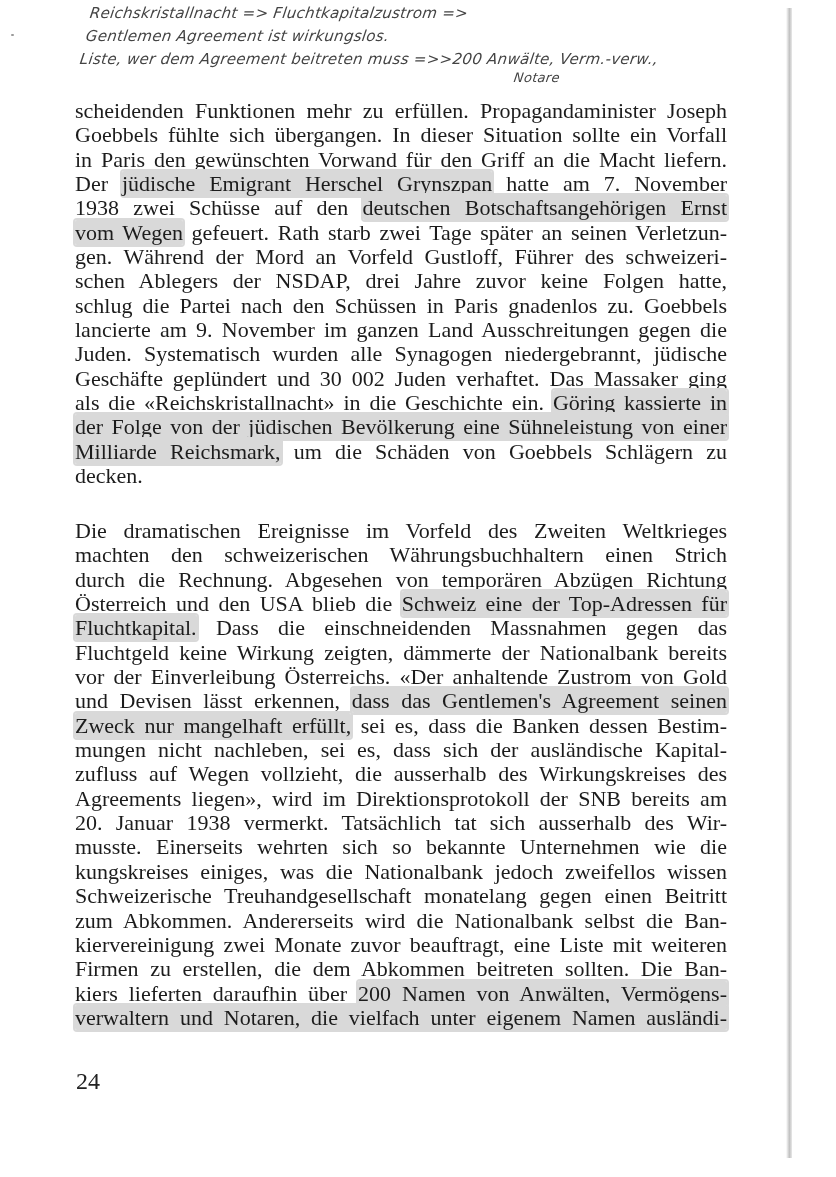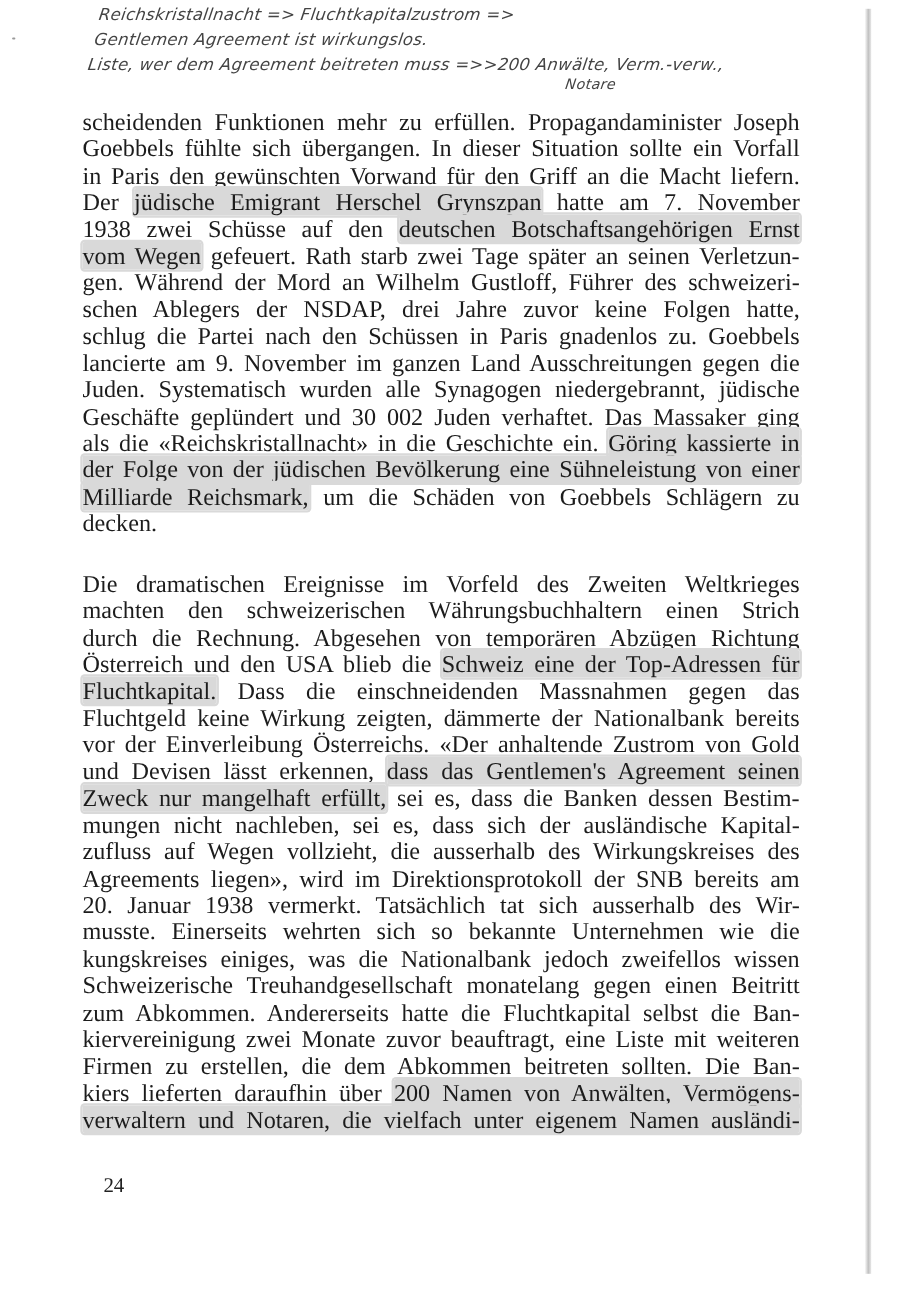--- a/index.html
+++ b/index.html
@@ -24,22 +24,22 @@
       position: absolute; left: 75px; width: 652px;
       font-family: "Liberation Serif", "DejaVu Serif", serif;
       font-size: 22px; line-height: 24.35px; color: #1c1c1c;
     }
     .para1 { top: 99px; }
     .para2 { top: 519px; }
     .line { display: block; white-space: nowrap; text-align: justify; text-align-last: justify; height: 24.35px; }
     .line.last { text-align-last: left; }
     .hl { background: #d9d9d9; box-shadow: 0 0 0 2px #d9d9d9; border-radius: 2px; margin-top: 45px; }
     .page-number {
-      position: absolute; left: 94px; top: 1068px;
-      font-family: "Liberation Serif", serif; font-size: 19px; color: #222;
+      position: absolute; left: 76px; top: 1068px;
+      font-family: "Liberation Serif", serif; font-size: 24px; color: #222;
     }
   </style>
 </head>
 <body>
 
 <div>
   <div class="speck"></div>
   <div class="page-edge"></div>
 
   <div class="notes">
@@ -49,21 +49,21 @@
     <div class="note-sub" style="left:436px; top:66px;">Notare</div>
   </div>
 
   <div class="text para1" id="para1">
       <span class="line"><span>scheidenden Funktionen mehr zu erfüllen. Propagandaminister Joseph</span></span>
       <span class="line"><span>Goebbels fühlte sich übergangen. In dieser Situation sollte ein Vorfall</span></span>
       <span class="line"><span>in Paris den gewünschten Vorwand für den Griff an die Macht liefern.</span></span>
       <span class="line"><span>Der </span><span class="hl">jüdische Emigrant Herschel Grynszpan</span><span> hatte am 7. November</span></span>
       <span class="line"><span>1938 zwei Schüsse auf den </span><span class="hl">deutschen Botschaftsangehörigen Ernst</span></span>
       <span class="line"><span class="hl">vom Wegen</span><span> gefeuert. Rath starb zwei Tage später an seinen Verletzun-</span></span>
-      <span class="line"><span>gen. Während der Mord an Wilhelm Gustloff, Führer des schweizeri-</span></span>
+      <span class="line"><span>gen. Während der Mord an Vorfeld Gustloff, Führer des schweizeri-</span></span>
       <span class="line"><span>schen Ablegers der NSDAP, drei Jahre zuvor keine Folgen hatte,</span></span>
       <span class="line"><span>schlug die Partei nach den Schüssen in Paris gnadenlos zu. Goebbels</span></span>
       <span class="line"><span>lancierte am 9. November im ganzen Land Ausschreitungen gegen die</span></span>
       <span class="line"><span>Juden. Systematisch wurden alle Synagogen niedergebrannt, jüdische</span></span>
       <span class="line"><span>Geschäfte geplündert und 30 002 Juden verhaftet. Das Massaker ging</span></span>
       <span class="line"><span>als die «Reichskristallnacht» in die Geschichte ein. </span><span class="hl">Göring kassierte in</span></span>
       <span class="line"><span class="hl">der Folge von der jüdischen Bevölkerung eine Sühneleistung von einer</span></span>
       <span class="line"><span class="hl">Milliarde Reichsmark,</span><span> um die Schäden von Goebbels Schlägern zu</span></span>
       <span class="line last"><span>decken.</span></span>
     </div>
@@ -77,21 +77,21 @@
       <span class="line"><span>vor der Einverleibung Österreichs. «Der anhaltende Zustrom von Gold</span></span>
       <span class="line"><span>und Devisen lässt erkennen, </span><span class="hl">dass das Gentlemen's Agreement seinen</span></span>
       <span class="line"><span class="hl">Zweck nur mangelhaft erfüllt,</span><span> sei es, dass die Banken dessen Bestim-</span></span>
       <span class="line"><span>mungen nicht nachleben, sei es, dass sich der ausländische Kapital-</span></span>
       <span class="line"><span>zufluss auf Wegen vollzieht, die ausserhalb des Wirkungskreises des</span></span>
       <span class="line"><span>Agreements liegen», wird im Direktionsprotokoll der SNB bereits am</span></span>
       <span class="line"><span>20. Januar 1938 vermerkt. Tatsächlich tat sich ausserhalb des Wir-</span></span>
       <span class="line"><span>musste. Einerseits wehrten sich so bekannte Unternehmen wie die</span></span>
       <span class="line"><span>kungskreises einiges, was die Nationalbank jedoch zweifellos wissen</span></span>
       <span class="line"><span>Schweizerische Treuhandgesellschaft monatelang gegen einen Beitritt</span></span>
-      <span class="line"><span>zum Abkommen. Andererseits hatte die Fluchtkapital selbst die Ban-</span></span>
+      <span class="line"><span>zum Abkommen. Andererseits wird die Nationalbank selbst die Ban-</span></span>
       <span class="line"><span>kiervereinigung zwei Monate zuvor beauftragt, eine Liste mit weiteren</span></span>
       <span class="line"><span>Firmen zu erstellen, die dem Abkommen beitreten sollten. Die Ban-</span></span>
       <span class="line"><span>kiers lieferten daraufhin über </span><span class="hl">200 Namen von Anwälten, Vermögens-</span></span>
       <span class="line"><span class="hl">verwaltern und Notaren, die vielfach unter eigenem Namen ausländi-</span></span>
     </div>
 
   <div class="page-number">24</div>
 </div>
 
 </body></html>

